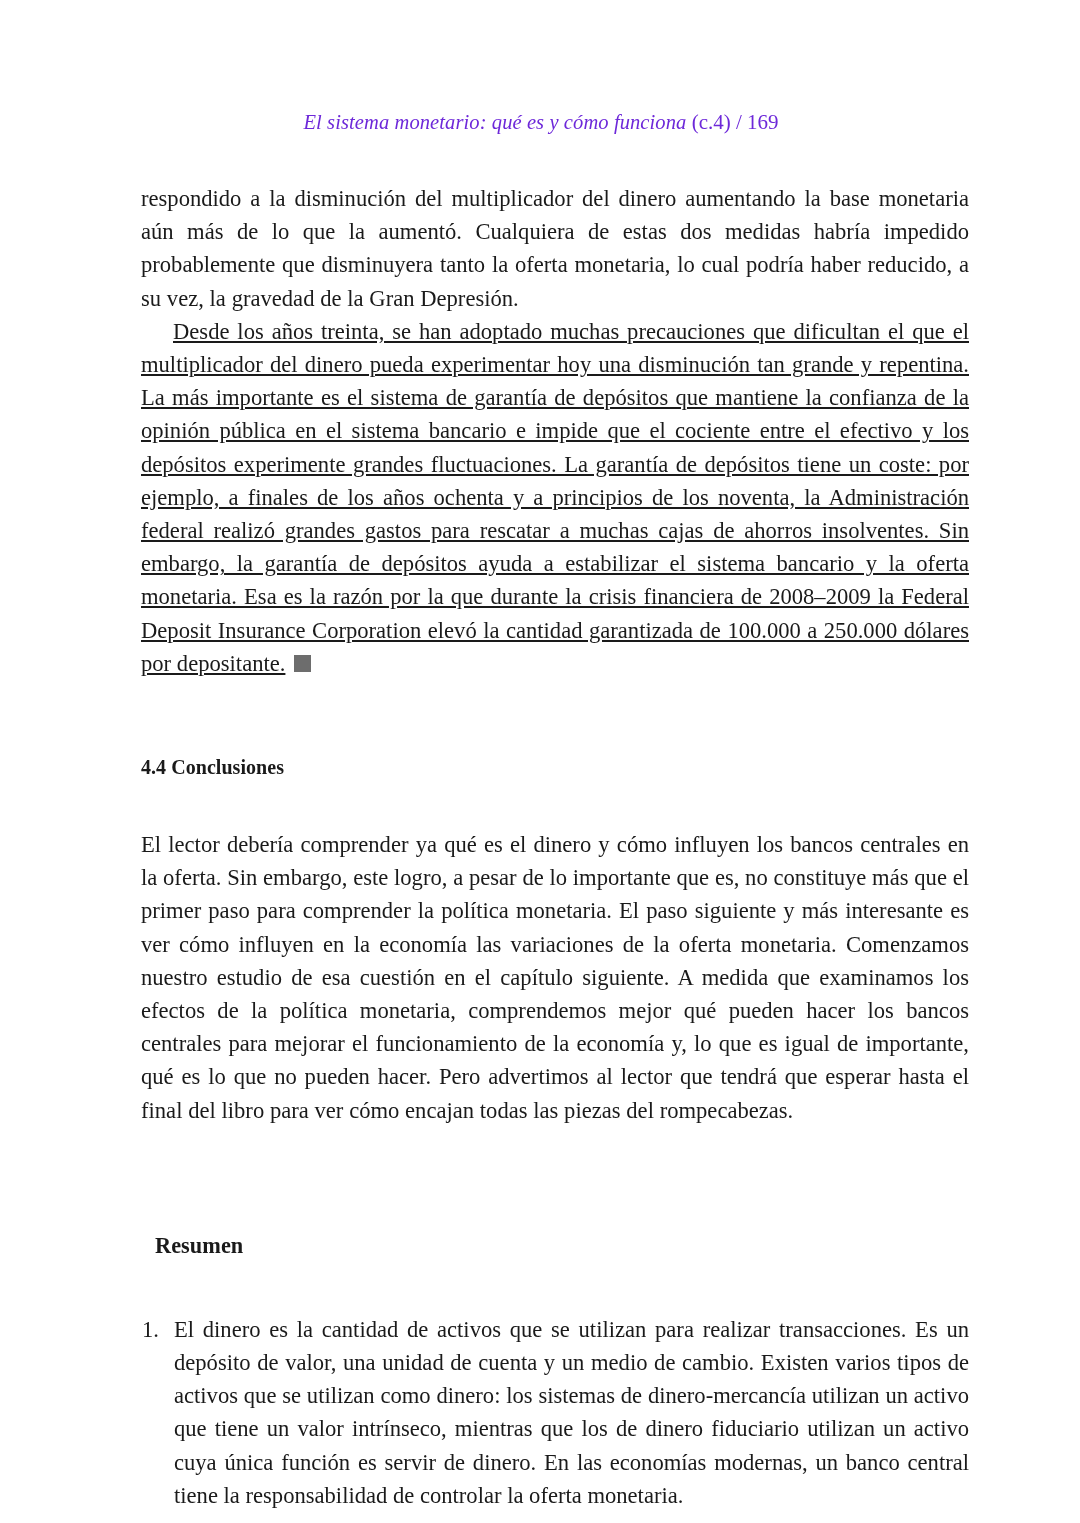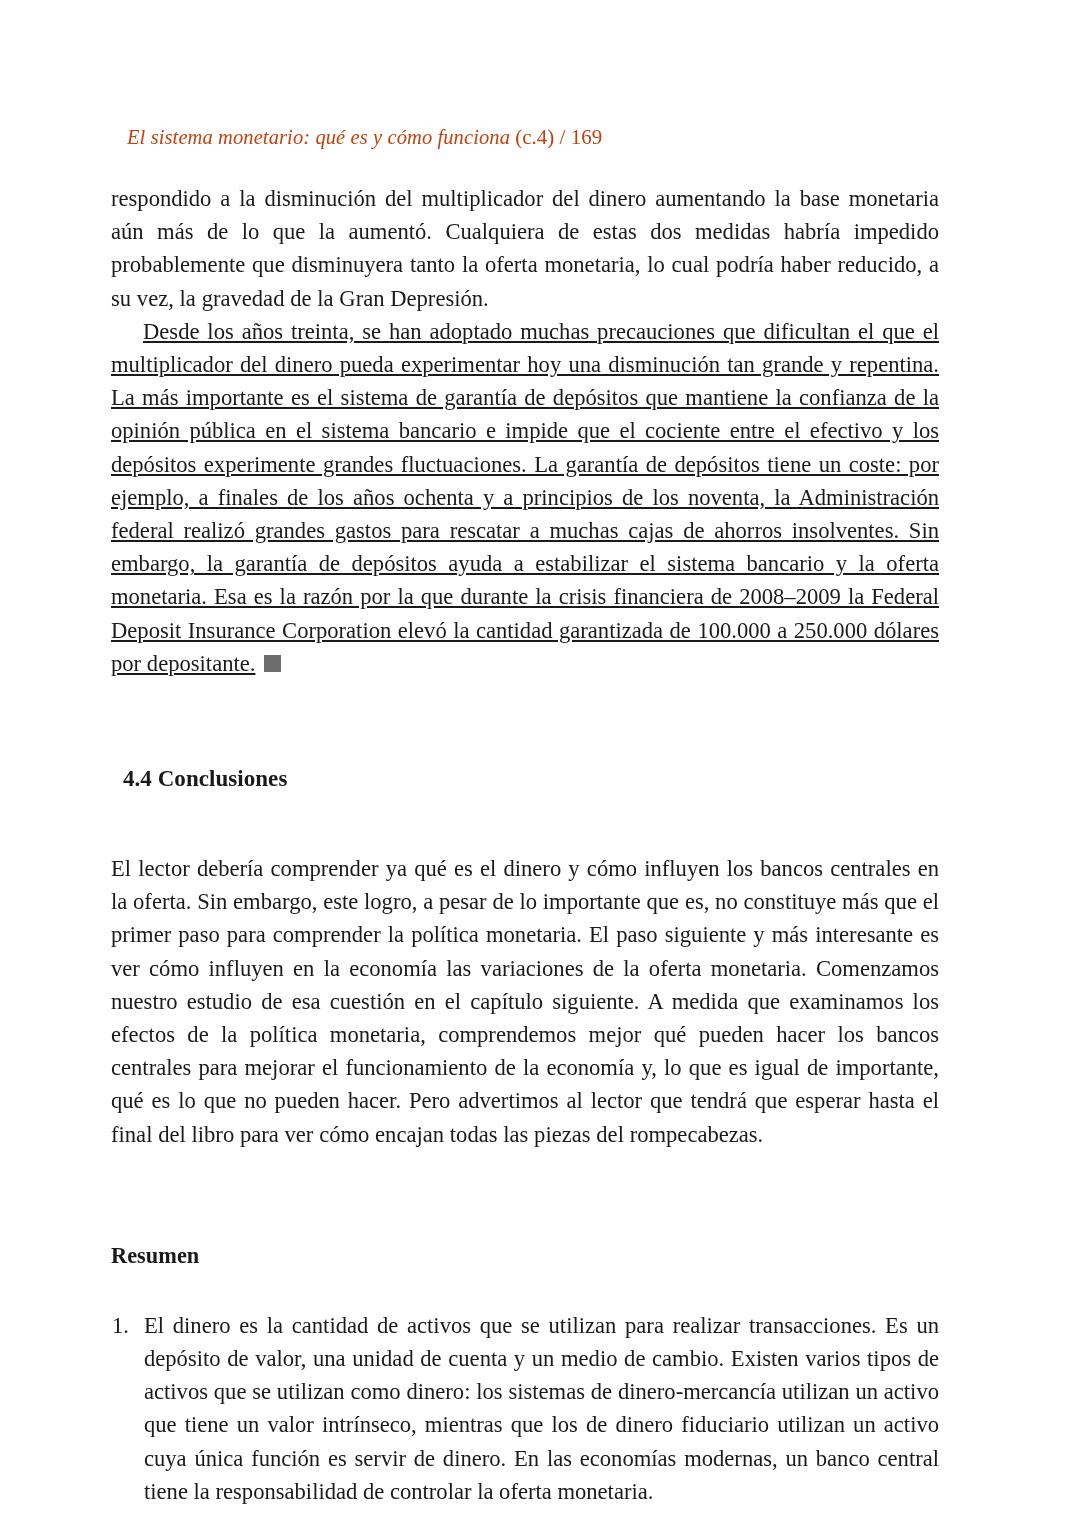--- a/index.html
+++ b/index.html
@@ -21,41 +21,41 @@
     width: 1080px;
     height: 1523px;
     box-sizing: border-box;
   }
 
   
   .running-head {
     position: absolute;
     left: 127px;
     right: 125px;
-    top: 123px;
-    text-align: left;
+    top: 108px;
+    text-align: center;
     font-size: 20.5px;
     line-height: 28px;
-    color: #c2410c;
+    color: #6d28d9;
     white-space: nowrap;
   }
   .running-head .rh-title {
     font-style: italic;
     font-size: 20.5px;
     letter-spacing: 0.1px;
   }
   .running-head .rh-meta {
     font-style: normal;
     font-size: 21px;
   }
 
   
   .textblock {
     position: absolute;
-    left: 111px;
+    left: 141px;
     top: 182px;
     width: 828px;
   }
 
   p.body {
     margin: 0;
     font-size: 22.6px;
     line-height: 33.2px;
     text-align: justify;
     text-justify: inter-word;
@@ -72,29 +72,29 @@
   .endmark {
     display: inline-block;
     width: 17px;
     height: 17px;
     background: #6d6d6d;
     vertical-align: -1px;
     margin-left: 9px;
   }
 
   h2.section-head {
-    margin: 12px;
-    font-size: 23px;
+    margin: 0;
+    font-size: 20px;
     line-height: 30px;
     font-weight: bold;
     letter-spacing: 0.05px;
   }
 
   h3.sub-head {
-    margin: 0;
+    margin: 14px;
     font-size: 22.3px;
     line-height: 30px;
     font-weight: bold;
     letter-spacing: 0.05px;
   }
 
   .spacer-lg  { height: 72px; }
   .spacer-md  { height: 46px; }
   .spacer-xl  { height: 90px; }
   .spacer-sm  { height: 38px; }

